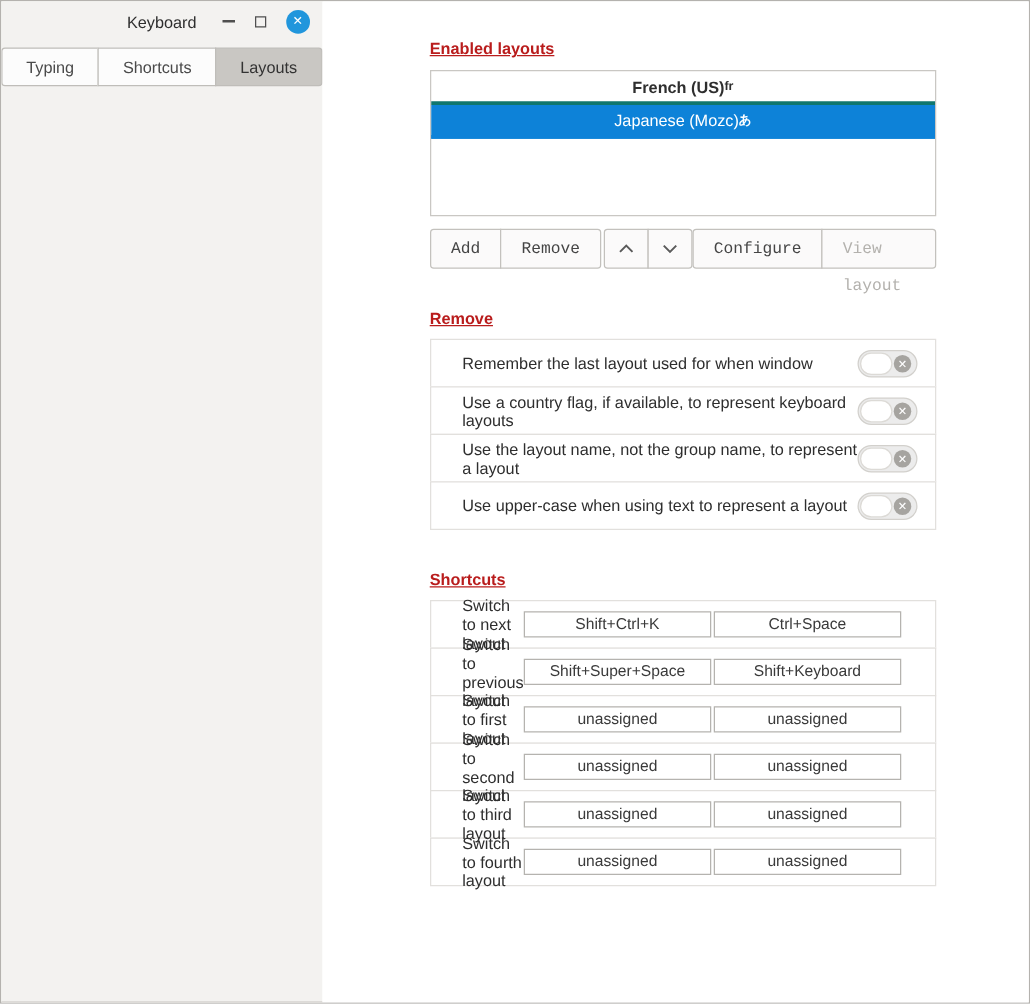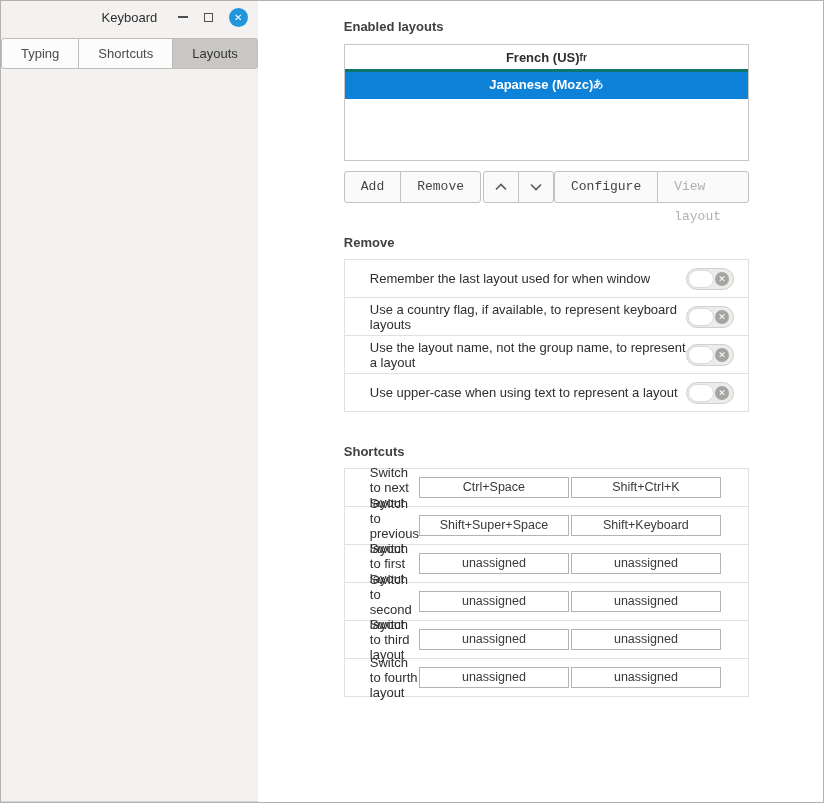--- a/index.html
+++ b/index.html
@@ -18,29 +18,29 @@
   .close-btn{width:19px;height:19px;border-radius:50%;background:#2196dc;color:#fff;
     font-size:10px;display:flex;align-items:center;justify-content:center;cursor:default;}
   .tabbar{display:flex;justify-content:center;padding:5px 0 13px;}
   .tab{height:31px;line-height:29px;padding:0 19px;background:#fcfcfc;border:1px solid #bfbdb9;
     font-size:13px;color:#4a4a4a;margin-left:-1px;}
   .tab:first-child{border-radius:3px 0 0 3px;margin-left:0;}
   .tab:last-child{border-radius:0 3px 3px 0;}
   .tab.active{background:#c9c7c3;color:#333;}
   
   .content{flex:1;padding:18px 86px 0;background:#fff;}
-  .section-heading{font-size:13px;font-weight:bold;color:#404040;margin:0 0 10px;}
+  .section-heading{font-size:13px;font-weight:bold;color:#b91c1c;margin:12px 0 10px;text-decoration:underline;}
   .section{margin-bottom:32px;}
   
   .listbox{border:1px solid #c9c7c3;height:117px;margin-bottom:10px;background:#fff;}
   .layout-row{height:27px;display:flex;align-items:center;justify-content:center;
     padding:0 10px;font-size:13px;color:#2e2e2e;border-bottom:3px solid #0f766e;}
   .layout-row.selected{background:#0d82d8;color:#fff;border-bottom-color:#0d82d8;}
   .layout-name{font-weight:bold;}
-  .layout-row.selected .layout-name{font-weight:bold;}
+  .layout-row.selected .layout-name{font-weight:normal;}
   .layout-badge{font-weight:bold;font-size:10px;}
   
   .btnrow{display:flex;justify-content:space-between;}
   .btn-group{display:flex;}
   .btn{height:32px;line-height:30px;padding:0 16px;background:#fbfafa;border:1px solid #c3c1bd;
     font-size:13px;color:#454545;margin-left:-1px;font-family:Liberation Mono, monospace;}
   .btn-group .btn:first-child{border-radius:3px 0 0 3px;margin-left:0;}
   .btn-group .btn:last-child{border-radius:0 3px 3px 0;}
   .btn-group .btn:only-child{border-radius:3px;}
   .arrow-btn{width:36px;padding:0;display:flex;align-items:center;justify-content:center;}
@@ -166,22 +166,22 @@
         </div>
       </div>
     </div>
 
     <div class="section">
       <div class="section-heading">Shortcuts</div>
 
       <div class="row shortcut-row">
         <span>Switch to next layout</span>
         <div class="bindings">
+          <div class="kbd-btn">Shift+Ctrl+K</div>
           <div class="kbd-btn">Ctrl+Space</div>
-          <div class="kbd-btn">Shift+Ctrl+K</div>
         </div>
       </div>
 
       <div class="row shortcut-row">
         <span>Switch to previous layout</span>
         <div class="bindings">
           <div class="kbd-btn">Shift+Super+Space</div>
           <div class="kbd-btn">Shift+Keyboard</div>
         </div>
       </div>

